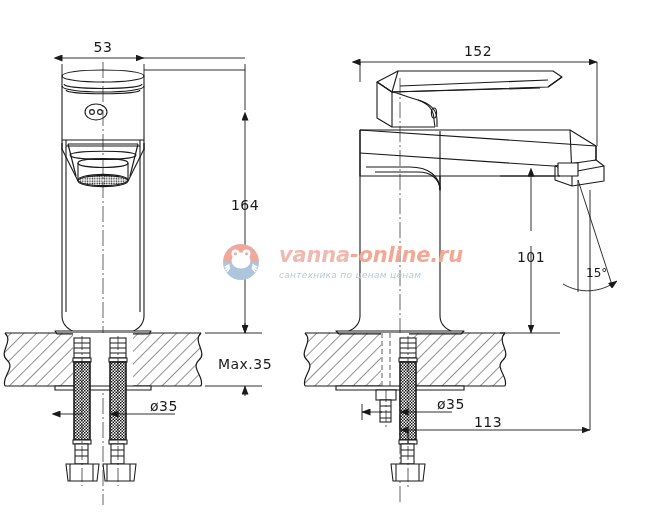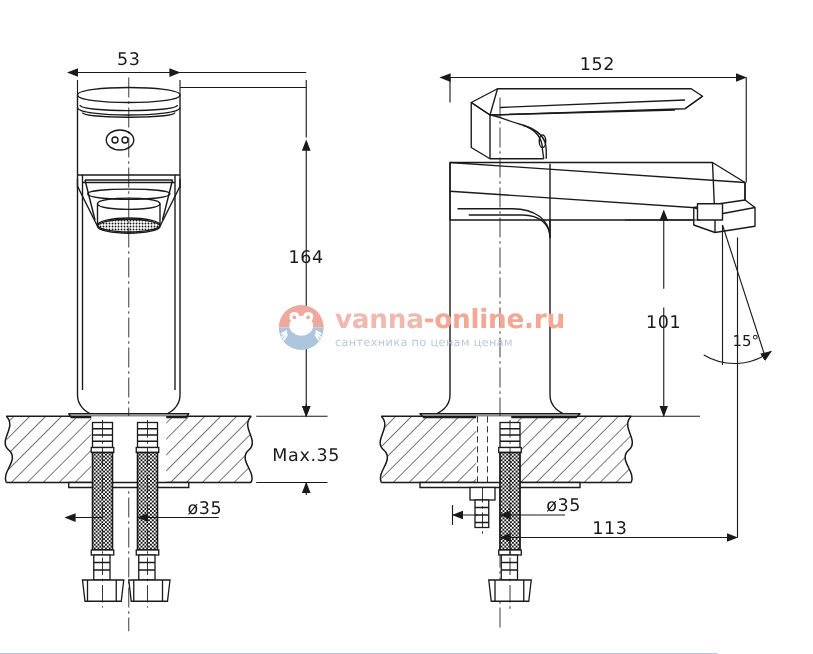--- a/index.html
+++ b/index.html
@@ -6,21 +6,21 @@
   body{width:650px;height:523px;overflow:hidden;
        font-family:"DejaVu Sans",sans-serif;}
   #sheet{position:relative;width:574px;height:523px;background:#1d4ed8;}
   svg{display:block;}
   .dimtext{font-family:"DejaVu Sans",sans-serif;font-size:14px;fill:#1a1a1a;letter-spacing:.5px;}
   .angtext{font-family:"DejaVu Sans",sans-serif;font-size:12px;fill:#1a1a1a;}
   
   #wm{position:absolute;left:222px;top:243px;display:flex;align-items:center;
       pointer-events:none;}
   #wm .wmlogo{width:38px;height:38px;position:relative;flex:0 0 auto;}
-  #wm .wmtextwrap{margin-left:8px;}
+  #wm .wmtextwrap{margin-left:19px;font-style:italic;}
   #wm .wmtitle{font-family:"DejaVu Sans",sans-serif;font-size:21px;font-weight:bold;
       line-height:21px;letter-spacing:-0.2px;}
   #wm .wmtitle .a{color:#f0b9b0;}
   #wm .wmtitle .b{color:#f3a795;}
   #wm .wmsub{font-family:"DejaVu Sans",sans-serif;font-size:9px;color:#b9cbd9;
       margin-top:4px;letter-spacing:.3px;}
 </style>
 </head>
 <body>
 

